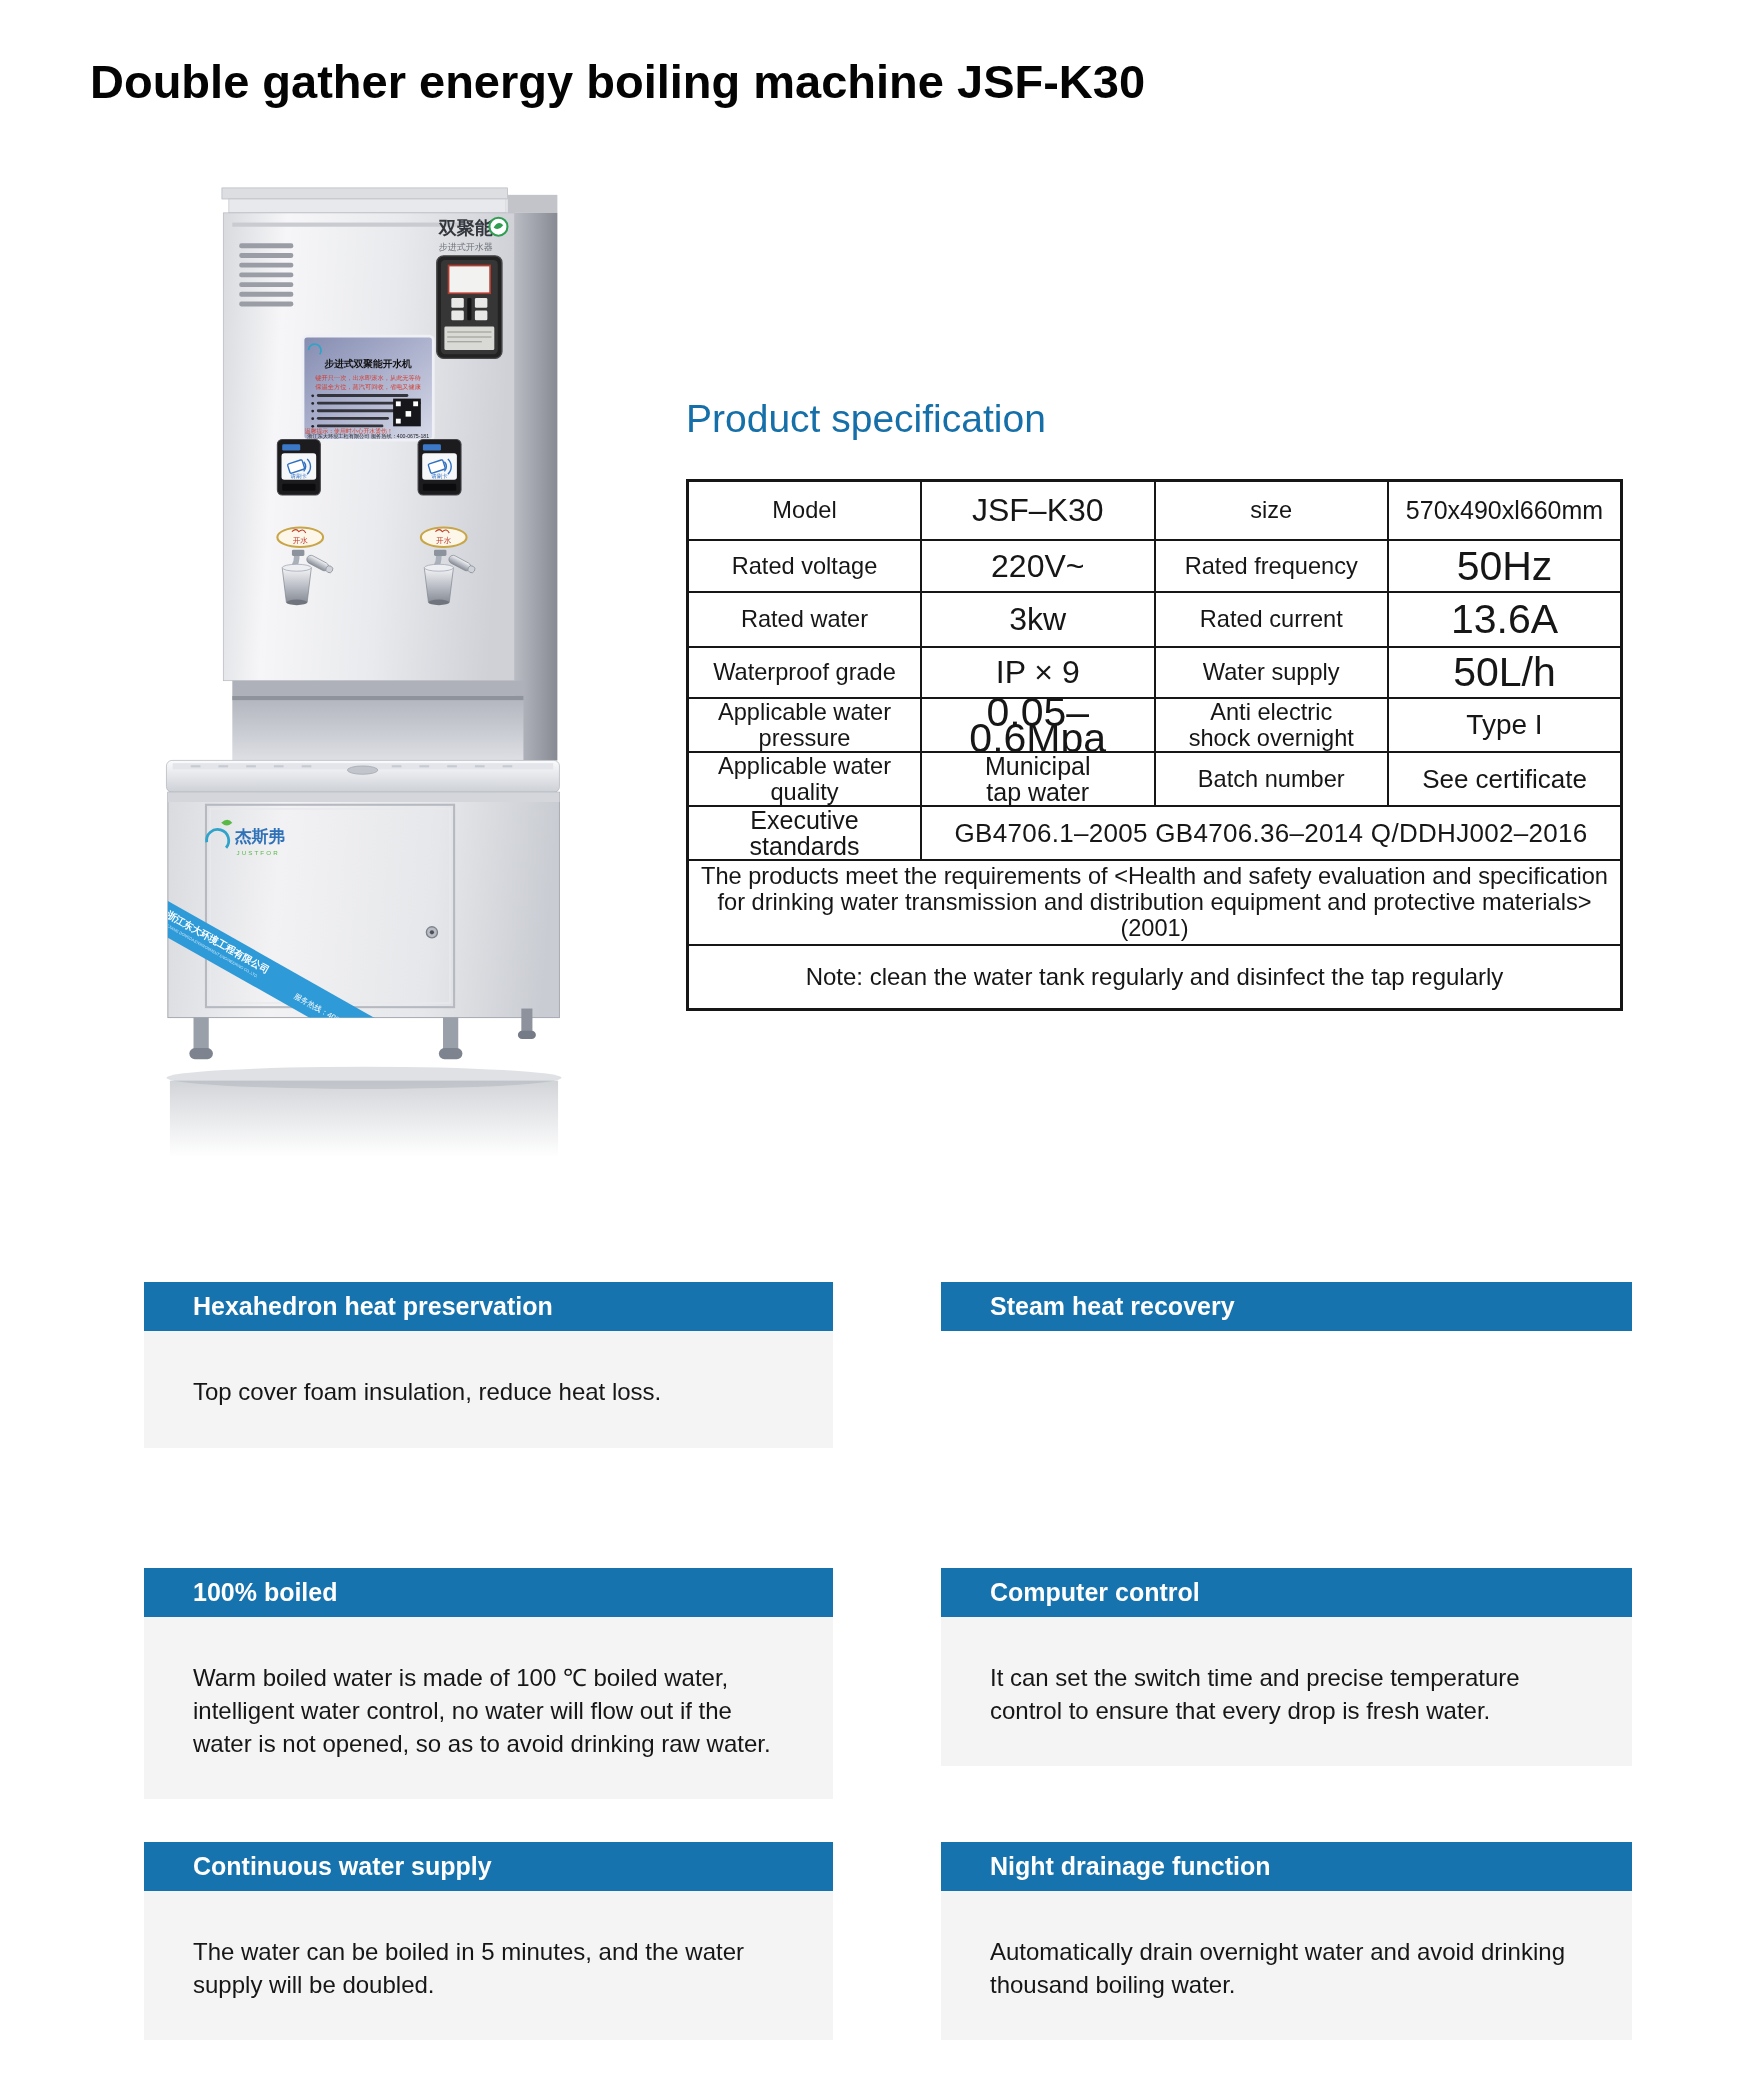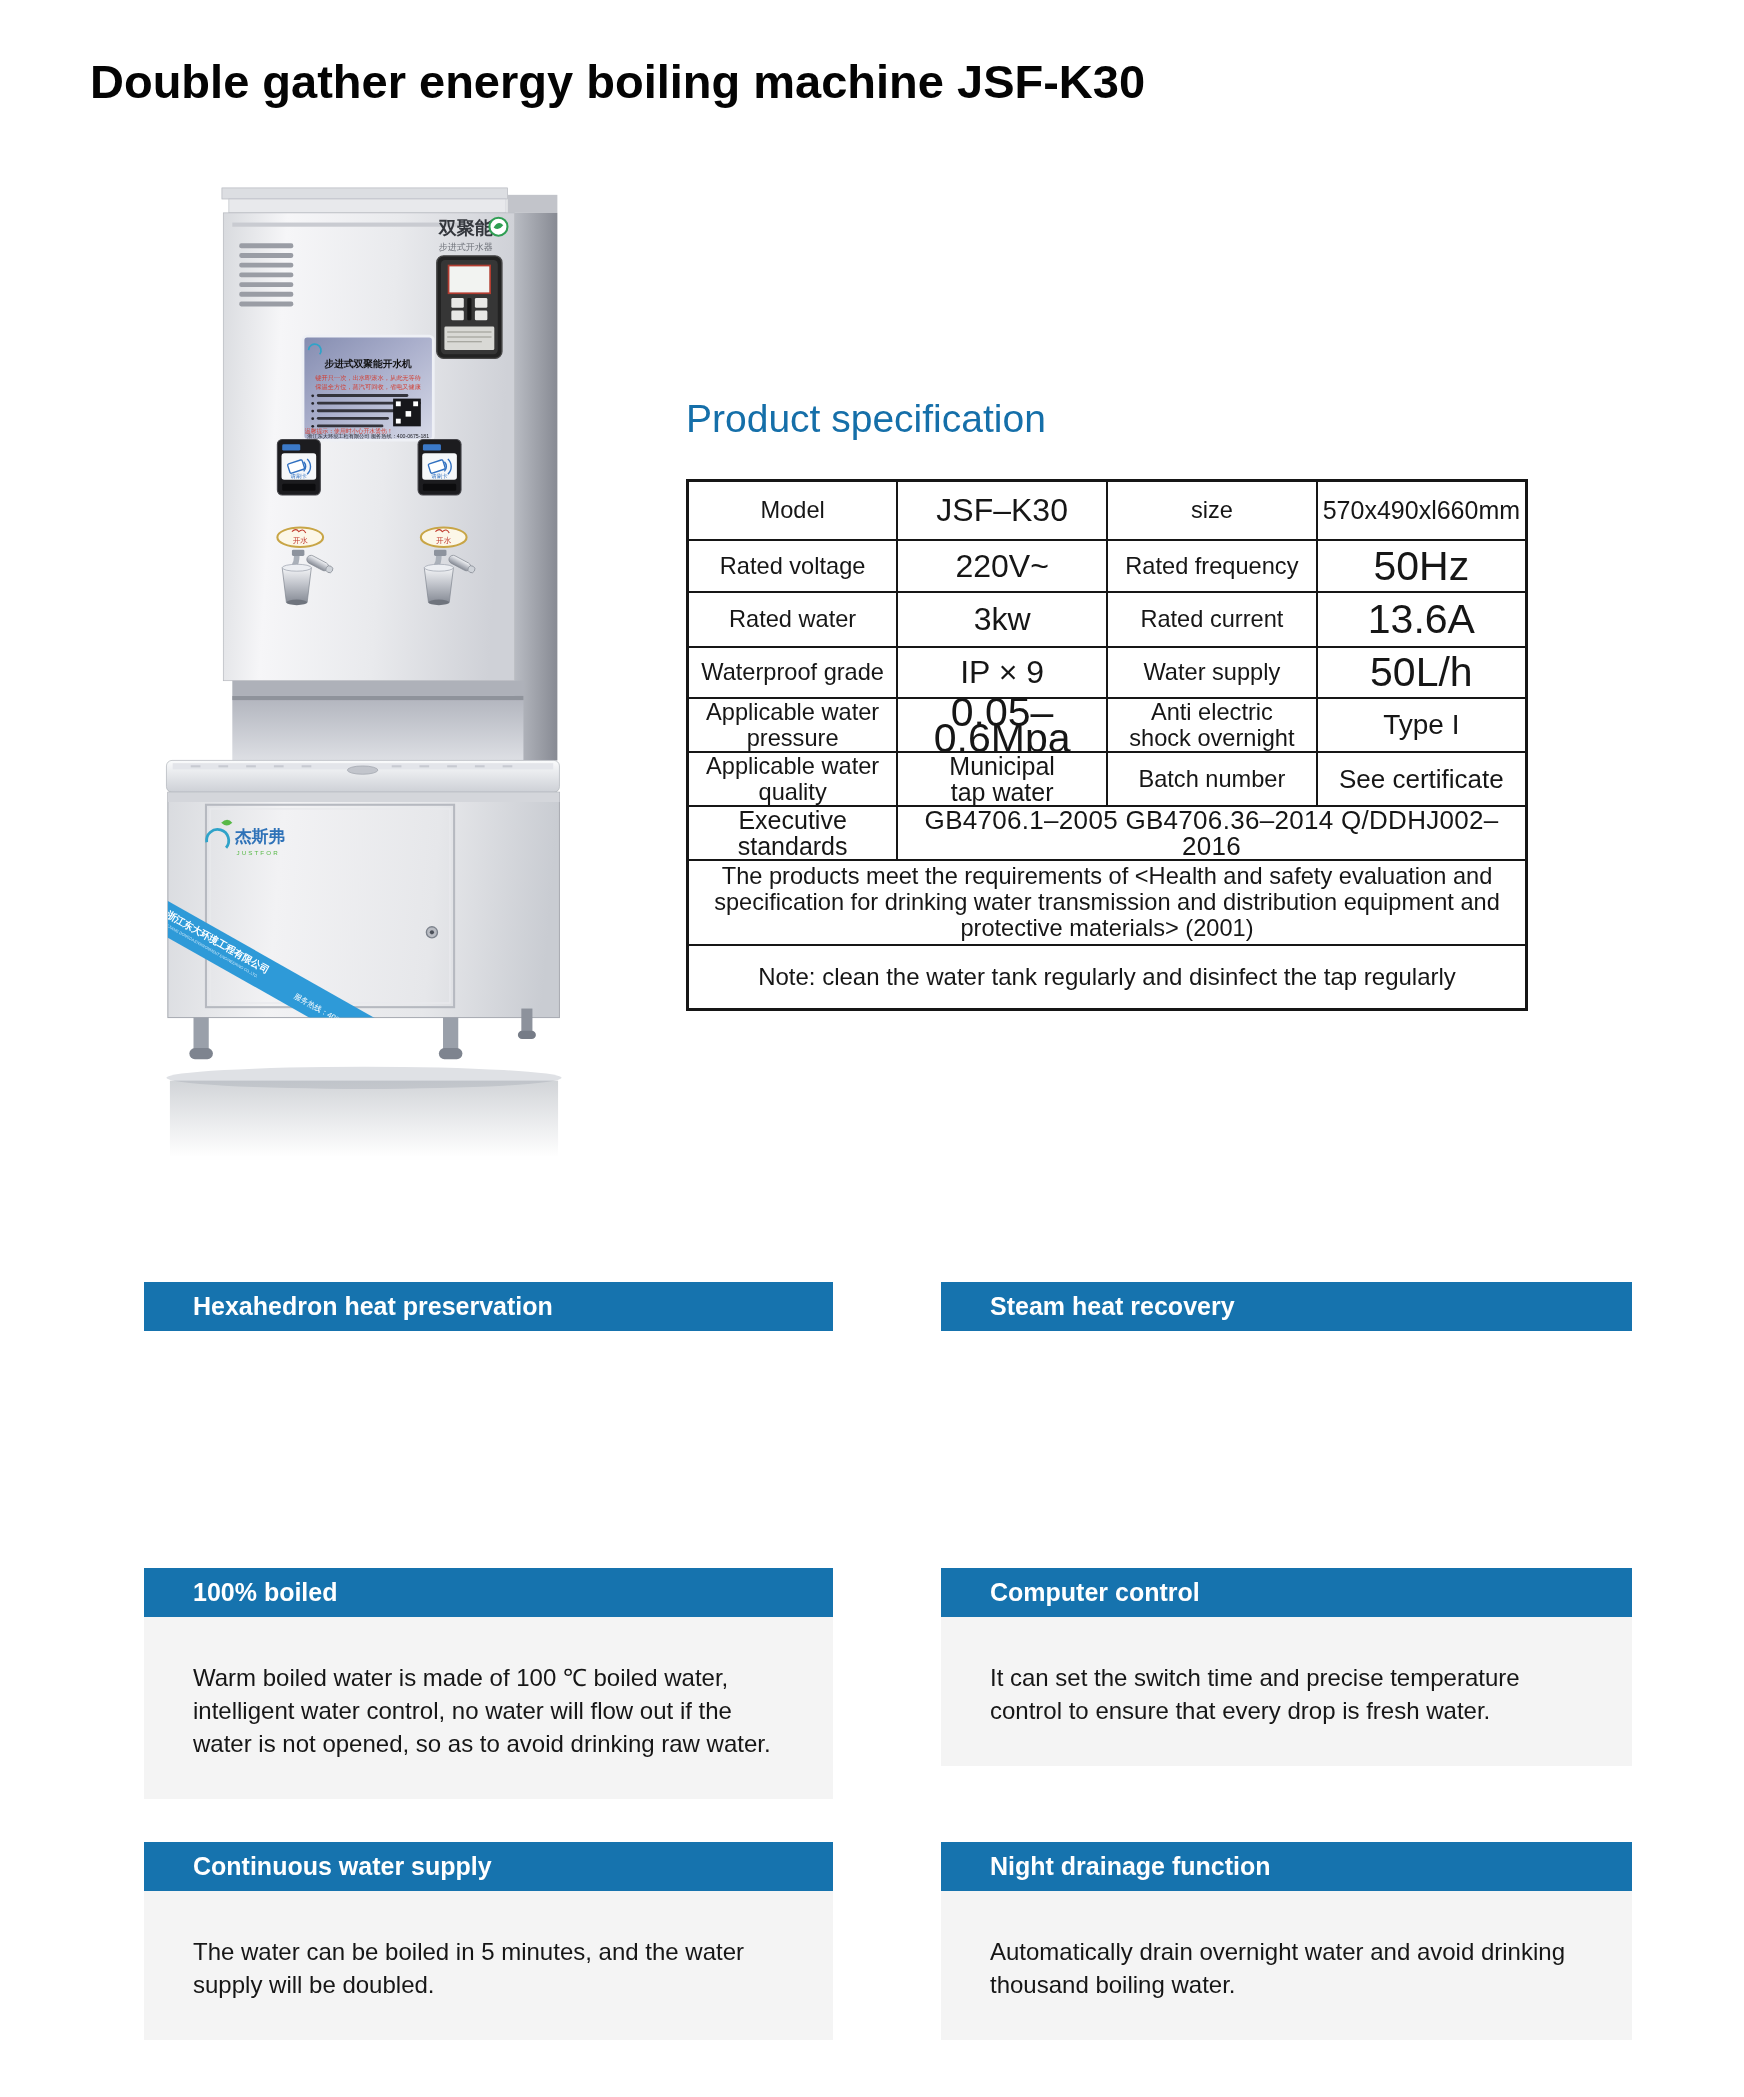--- a/index.html
+++ b/index.html
@@ -9,21 +9,21 @@
   }
   #page-title{
     position:absolute;left:90px;top:54px;font-size:47px;font-weight:bold;
     color:#040404;letter-spacing:0px;white-space:nowrap;
   }
   #machine-wrap{position:absolute;left:163px;top:182px;width:402px;height:978px;}
   #spec-heading{
     position:absolute;left:686px;top:397px;font-size:39px;color:#156fa9;white-space:nowrap;
   }
   table.spec{
-    position:absolute;left:686px;top:479px;width:842px;
+    position:absolute;left:686px;top:479px;width:937px;
     border-collapse:collapse;table-layout:fixed;
     border:3.5px solid #161616;
   }
   table.spec td{
     border:2.1px solid #161616;text-align:center;vertical-align:middle;
     padding:0 4.2px;color:#161616;line-height:26px;overflow:hidden;
   }
   table.spec col{width:25%;}
   tr.h85{height:59px}tr.h75{height:52px}tr.h79{height:55px}tr.h73{height:51px}
   tr.h77{height:53px}tr.h76{height:53px}tr.h78{height:54px}tr.h122{height:85px}tr.h94{height:65px}
@@ -355,20 +355,21 @@
     <td class="para" colspan="4">The products meet the requirements of &lt;Health and safety evaluation and specification for drinking water transmission and distribution equipment and protective materials&gt; (2001)</td>
   </tr>
   <tr class="h94">
     <td class="note" colspan="4">Note: clean the water tank regularly and disinfect the tap regularly</td>
   </tr>
 </tbody>
   </table>
 
 <div class="feature f-left fr1">
   <div class="bar">Hexahedron heat preservation</div>
+  <div class="body">Top cover foam insulation, reduce heat loss.</div>
 </div>
 <div class="feature f-right fr1">
   <div class="bar">Steam heat recovery</div>
 </div>
 <div class="feature f-left fr2">
   <div class="bar">100% boiled</div>
   <div class="body">Warm boiled water is made of 100 ℃ boiled water, intelligent water control, no water will flow out if the water is not opened, so as to avoid drinking raw water.</div>
 </div>
 <div class="feature f-right fr2">
   <div class="bar">Computer control</div>

